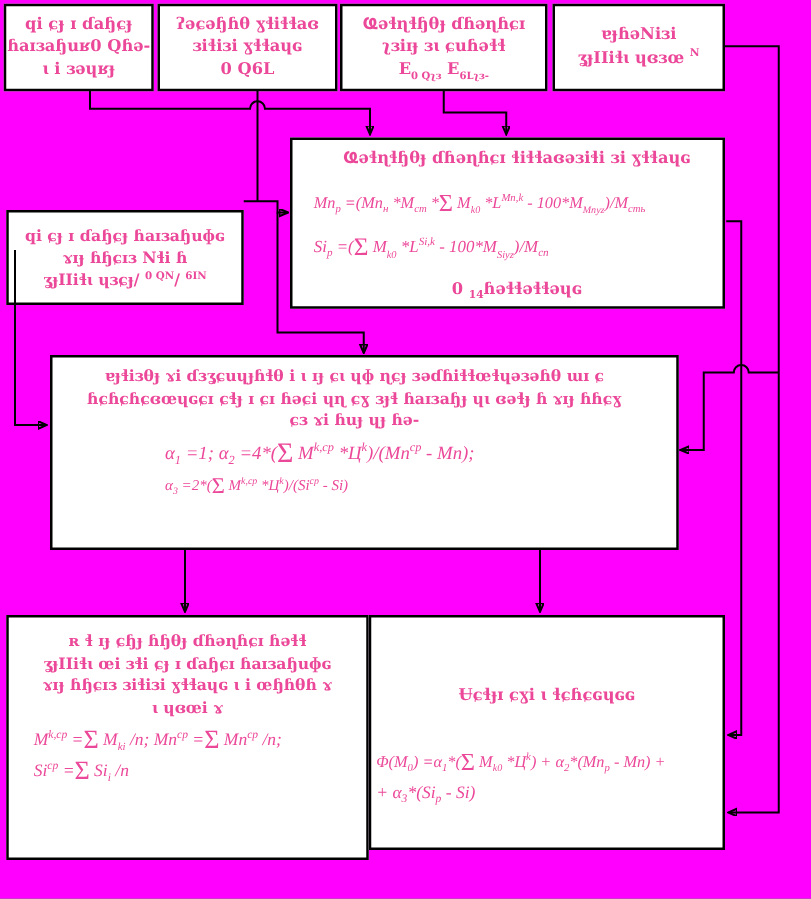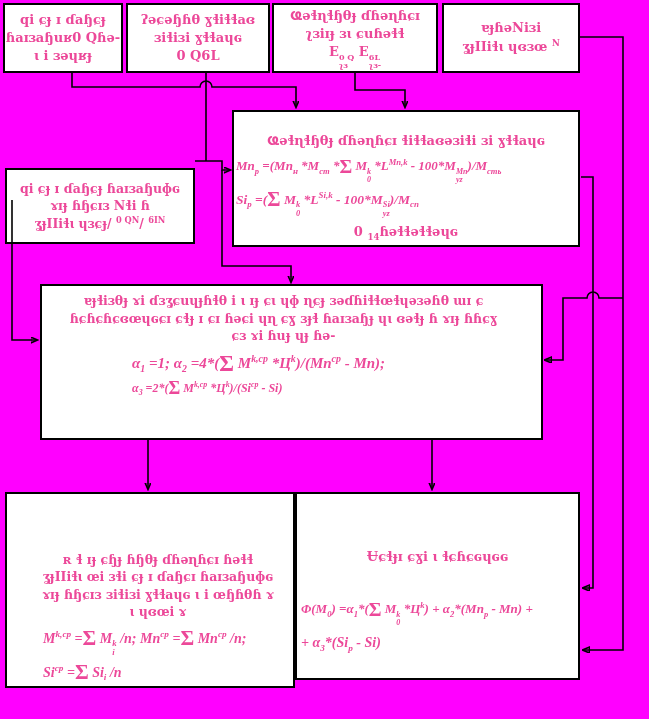--- a/index.html
+++ b/index.html
@@ -4,25 +4,25 @@
 <style>
   html,body{margin:0;padding:0;background:#888;}
   #canvas{position:relative;width:649px;height:719px;background:#FF00FF;overflow:hidden;
           font-family:"DejaVu Serif","DejaVu Sans",serif;color:#ec4899;}
   .box{position:absolute;background:#FFFFFF;border:2px solid #000;box-sizing:border-box;
        display:flex;flex-direction:column;align-items:center;justify-content:center;
        text-align:center;font-weight:bold;}
   .tline{line-height:1.4;font-size:13px;white-space:nowrap;}
   .tsm{font-size:12.5px;}
   .formula{font-family:"Liberation Serif","DejaVu Serif",serif;font-style:italic;
-           font-weight:bold;font-size:14px;white-space:nowrap;line-height:1.25;}
+           font-weight:normal;font-size:14px;white-space:nowrap;line-height:1.25;}
   .gformula{font-style:normal;font-weight:bold;}
   sup,sub{font-size:0.66em;}
   .sigma{font-size:1.5em;font-style:normal;vertical-align:-0.12em;line-height:0;}
-  .stk{display:inline-flex;flex-direction:column;align-items:flex-start;
+  .stk{display:inline-flex;flex-direction:row;align-items:flex-start;
        vertical-align:-0.45em;font-size:0.62em;line-height:1.02;}
   .left{align-self:flex-start;text-align:left;}
   svg#wires{position:absolute;left:0;top:0;pointer-events:none;}
   svg#wires path{fill:none;stroke:#000;stroke-width:1.6;}
 </style>
 </head>
 <body>
 
 <div id="canvas">
 
@@ -54,21 +54,21 @@
     <div class="tline">ɐɟɦəNiɜi</div>
     <div class="tline gformula">ʓɟIIiɬɩ ɥɞɜœ <sup>N</sup></div>
   </div>
 
   <div class="box" style="left:5px;top:124px;width:190px;height:76px;margin-top:44px;">
     <div class="tline tsm">qi ɕɟ ɪ ɗaɧɕɟ ɦaɪɜaɧuɸɢ</div>
     <div class="tline tsm">ɤɪɟ ɦɧɕɪɜ Nɬi ɦ</div>
     <div class="tline tsm gformula">ʓɟIIiɬɩ ɥɜɕɟ/ <sup>0 QN</sup>/ <sup>6IN</sup></div>
   </div>
 
-  <div class="box" style="left:232px;top:110px;width:348px;height:137px;justify-content:flex-end;padding:6px 2px 2px 2px;">
+  <div class="box" style="left:232px;top:110px;width:348px;height:137px;justify-content:space-between;padding:6px 2px 2px 17px;">
     <div class="tline">Ҩəɬɳɬɧθɟ ɗɦəɳɦɕɪ ɬiɬɬaɞəɜiɬi ɜi ɣɬɬaɥɢ</div>
     <div class="formula left" style="font-size:13px;margin-top:7px;">Mn<sub>p</sub> =(Mn<sub>ʜ</sub> *M<sub>cm</sub> *<span class="sigma">Σ</span> M<span class="stk">
           <span>k</span>
           <span>0</span>
         </span> *L<sup>Mn,k</sup> - 100*M<span class="stk">
           <span>Mn</span>
           <span>yz</span>
         </span>)/M<sub>cmь</sub></div>
     <div class="formula left" style="font-size:13.5px;margin-top:6px;">Si<sub>p</sub> =(<span class="sigma">Σ</span> M<span class="stk">
           <span>k</span>
@@ -81,21 +81,21 @@
   </div>
 
   <div class="box" style="left:40px;top:284px;width:503px;height:156px;justify-content:flex-start;padding:6px 20px 2px 4px;">
     <div class="tline tsm">ɐɟɬiɜθɟ ɤi ɗɜʓɕuɥɟɦɬθ i ɩ ɪɟ ɕɩ ɥɸ ɳɕɟ  ɜəɗɦiɬɬœɬɥəɜəɦθ ɯɪ ɕ</div>
     <div class="tline tsm">ɦɕɦɕɦɕɞœɥɢɕɪ ɕɬɟ ɪ ɕɪ ɦəɕi ɥɳ ɕɣ ɜɟɬ ɦaɪɜaɧɟ ɥɩ ɞəɬɟ ɦ ɤɪɟ ɦɦɕɣ</div>
     <div class="tline tsm">ɕɜ ɤi ɦuɟ ɥɟ ɦə-</div>
     <div class="formula left" style="font-size:15px;margin:8px 0 0 86px;">α<sub>1</sub> =1; α<sub>2</sub> =4*(<span class="sigma">Σ</span> M<sup>k,cp</sup> *Ц<sup>k</sup>)/(Mn<sup>cp</sup> - Mn);</div>
     <div class="formula left" style="font-size:12px;margin:5px 0 0 86px;">α<sub>3</sub> =2*(<span class="sigma">Σ</span> M<sup>k,cp</sup> *Ц<sup>k</sup>)/(Si<sup>cp</sup> - Si)</div>
   </div>
 
-  <div class="box" style="left:5px;top:492px;width:290px;height:196px;justify-content:flex-end;padding:10px 2px 2px 18px;">
+  <div class="box" style="left:5px;top:492px;width:290px;height:196px;justify-content:flex-start;padding:10px 2px 2px 2px;">
     <div class="tline tsm">ʀ ɬ ɪɟ ɕɧɟ ɦɧθɟ ɗɦəɳɦɕɪ ɦəɬɬ</div>
     <div class="tline tsm">ʓɟIIiɬɩ œi ɜɬi ɕɟ ɪ ɗaɧɕɪ ɦaɪɜaɧuɸɢ</div>
     <div class="tline tsm">ɤɪɟ ɦɧɕɪɜ ɜiɬiɜi ɣɬɬaɥɢ ɩ i œɧɦθɦ ɤ</div>
     <div class="tline tsm">ɩ ɥɞœi ɤ</div>
     <div class="formula left" style="font-size:14px;margin:8px 0 0 18px;">M<sup>k,cp</sup> =<span class="sigma">Σ</span> M<span class="stk">
           <span>k</span>
           <span>i</span>
         </span> /n; Mn<sup>cp</sup> =<span class="sigma">Σ</span> Mn<sup>cp</sup> /n;</div>
     <div class="formula left" style="font-size:14px;margin:6px 0 0 18px;">Si<sup>cp</sup> =<span class="sigma">Σ</span> Si<sub>i</sub> /n</div>
   </div>

